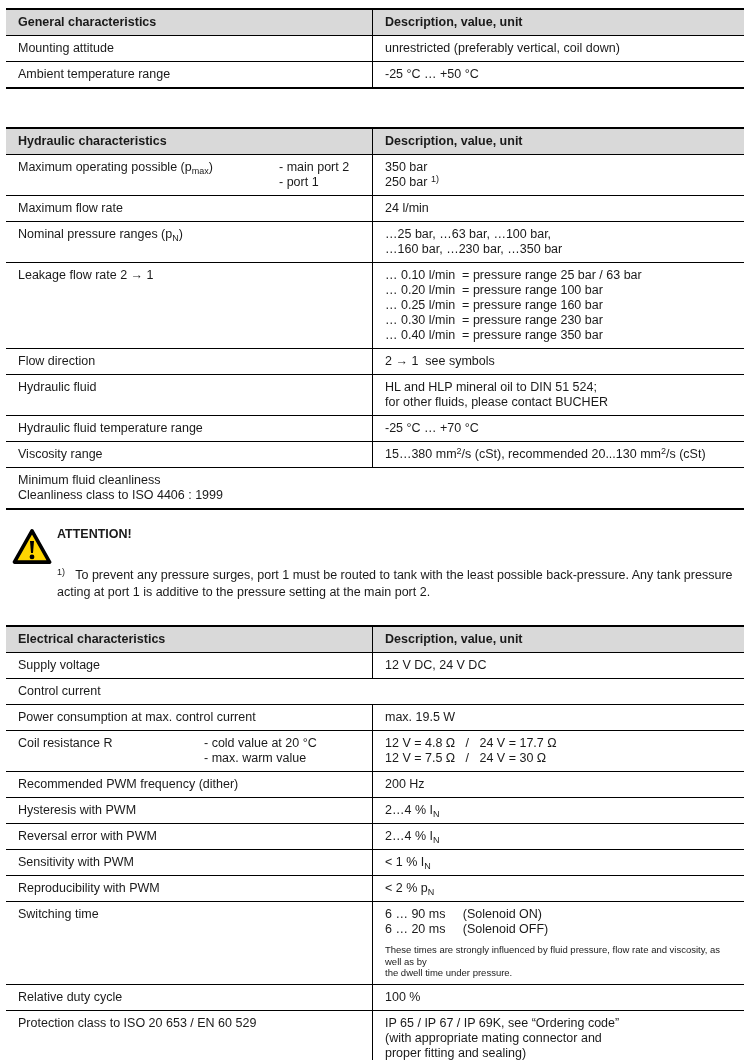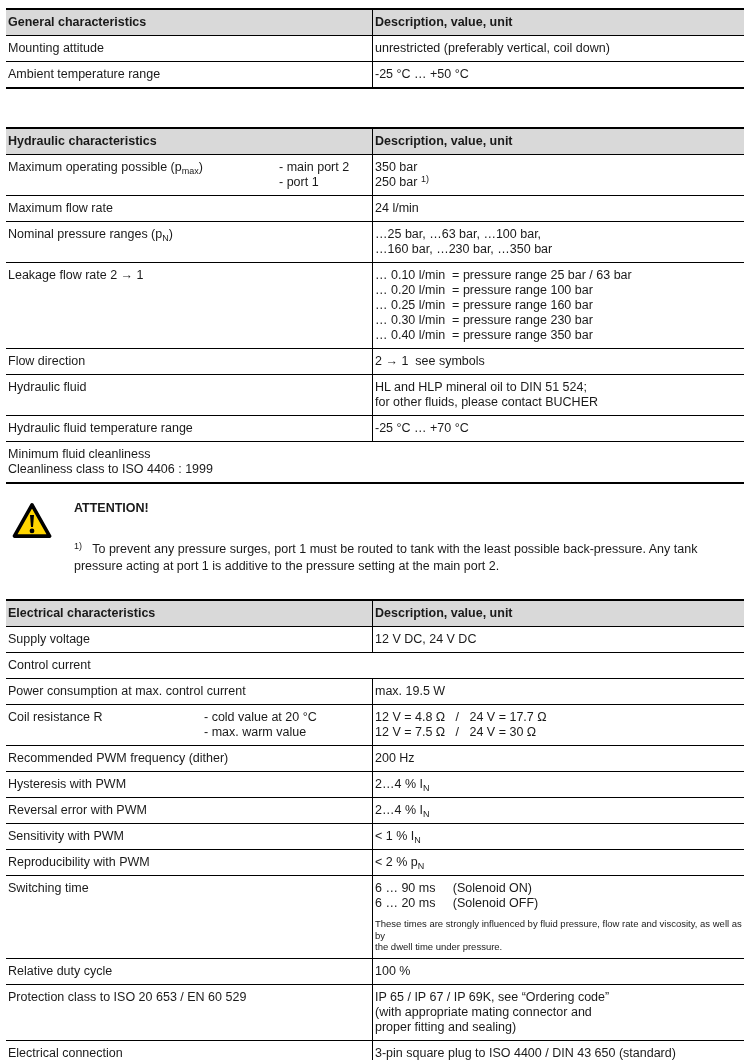--- a/index.html
+++ b/index.html
@@ -12,32 +12,32 @@
   body{
     width:754px;height:1060px;overflow:hidden;
     font-family:"Liberation Sans","DejaVu Sans",sans-serif;
     font-size:12.5px;color:var(--text);
   }
   .page{padding:8px 8px 0 6px;}
   .spec-table{width:738px;border-top:2px solid var(--line);border-bottom:2px solid var(--line);}
   .spec-table .row{display:flex;}
   .spec-table .row + .row{border-top:1px solid var(--line);}
   .row.header{background:var(--header-bg);font-weight:bold;}
-  .cell{padding:5px 2px;line-height:15px;box-sizing:border-box;}
+  .cell{padding:5px 12px;line-height:15px;box-sizing:border-box;}
   .cell.name{width:366px;flex-shrink:0;position:relative;}
   .cell.val{flex:1;border-left:1px solid var(--line);}
   .cell .line{white-space:pre-wrap;}
   .sub-col{position:absolute;top:5px;}
   .sub-wide{left:273px;}
   .sub-narrow{left:198px;}
   sub{font-size:9px;vertical-align:-2.5px;line-height:0;}
   sup{font-size:9px;vertical-align:4px;line-height:0;}
   .note{font-size:9.5px;line-height:11.5px;margin-top:7px;}
   .gap-a{height:38px;}
-  .attention{margin:16px 0 24px 6px;display:flex;gap:22px;width:732px;align-items:flex-start;}
+  .attention{margin:16px 0 24px 6px;display:flex;gap:5px;width:732px;align-items:flex-start;}
   .attention-icon{flex-shrink:0;margin-top:2px;}
   .attention-text{width:688px;line-height:17px;}
   .attention-title{font-weight:bold;}
   .attention .line{white-space:pre-wrap;margin-top:24px;}
 </style>
 </head>
 <body>
 
 <div class="page">
 
@@ -137,20 +137,28 @@
           <div class="line"><span>HL and HLP mineral oil to DIN 51 524;</span></div>
           <div class="line"><span>for other fluids, please contact BUCHER</span></div>
         </div>
       </div>
       <div class="row">
         <div class="cell name">
           <div class="line"><span>Hydraulic fluid temperature range</span></div>
         </div>
         <div class="cell val">
           <div class="line"><span>-25 °C … +70 °C</span></div>
+        </div>
+      </div>
+      <div class="row">
+        <div class="cell name">
+          <div class="line"><span>Viscosity range</span></div>
+        </div>
+        <div class="cell val">
+          <div class="line"><span>15…380 mm</span><sup>2</sup><span>/s (cSt), recommended 20...130 mm</span><sup>2</sup><span>/s (cSt)</span></div>
         </div>
       </div>
       <div class="row">
         <div class="cell name">
           <div class="line"><span>Minimum fluid cleanliness</span></div>
           <div class="line"><span>Cleanliness class to ISO 4406 : 1999</span></div>
         </div>
       </div>
     </div>
 

